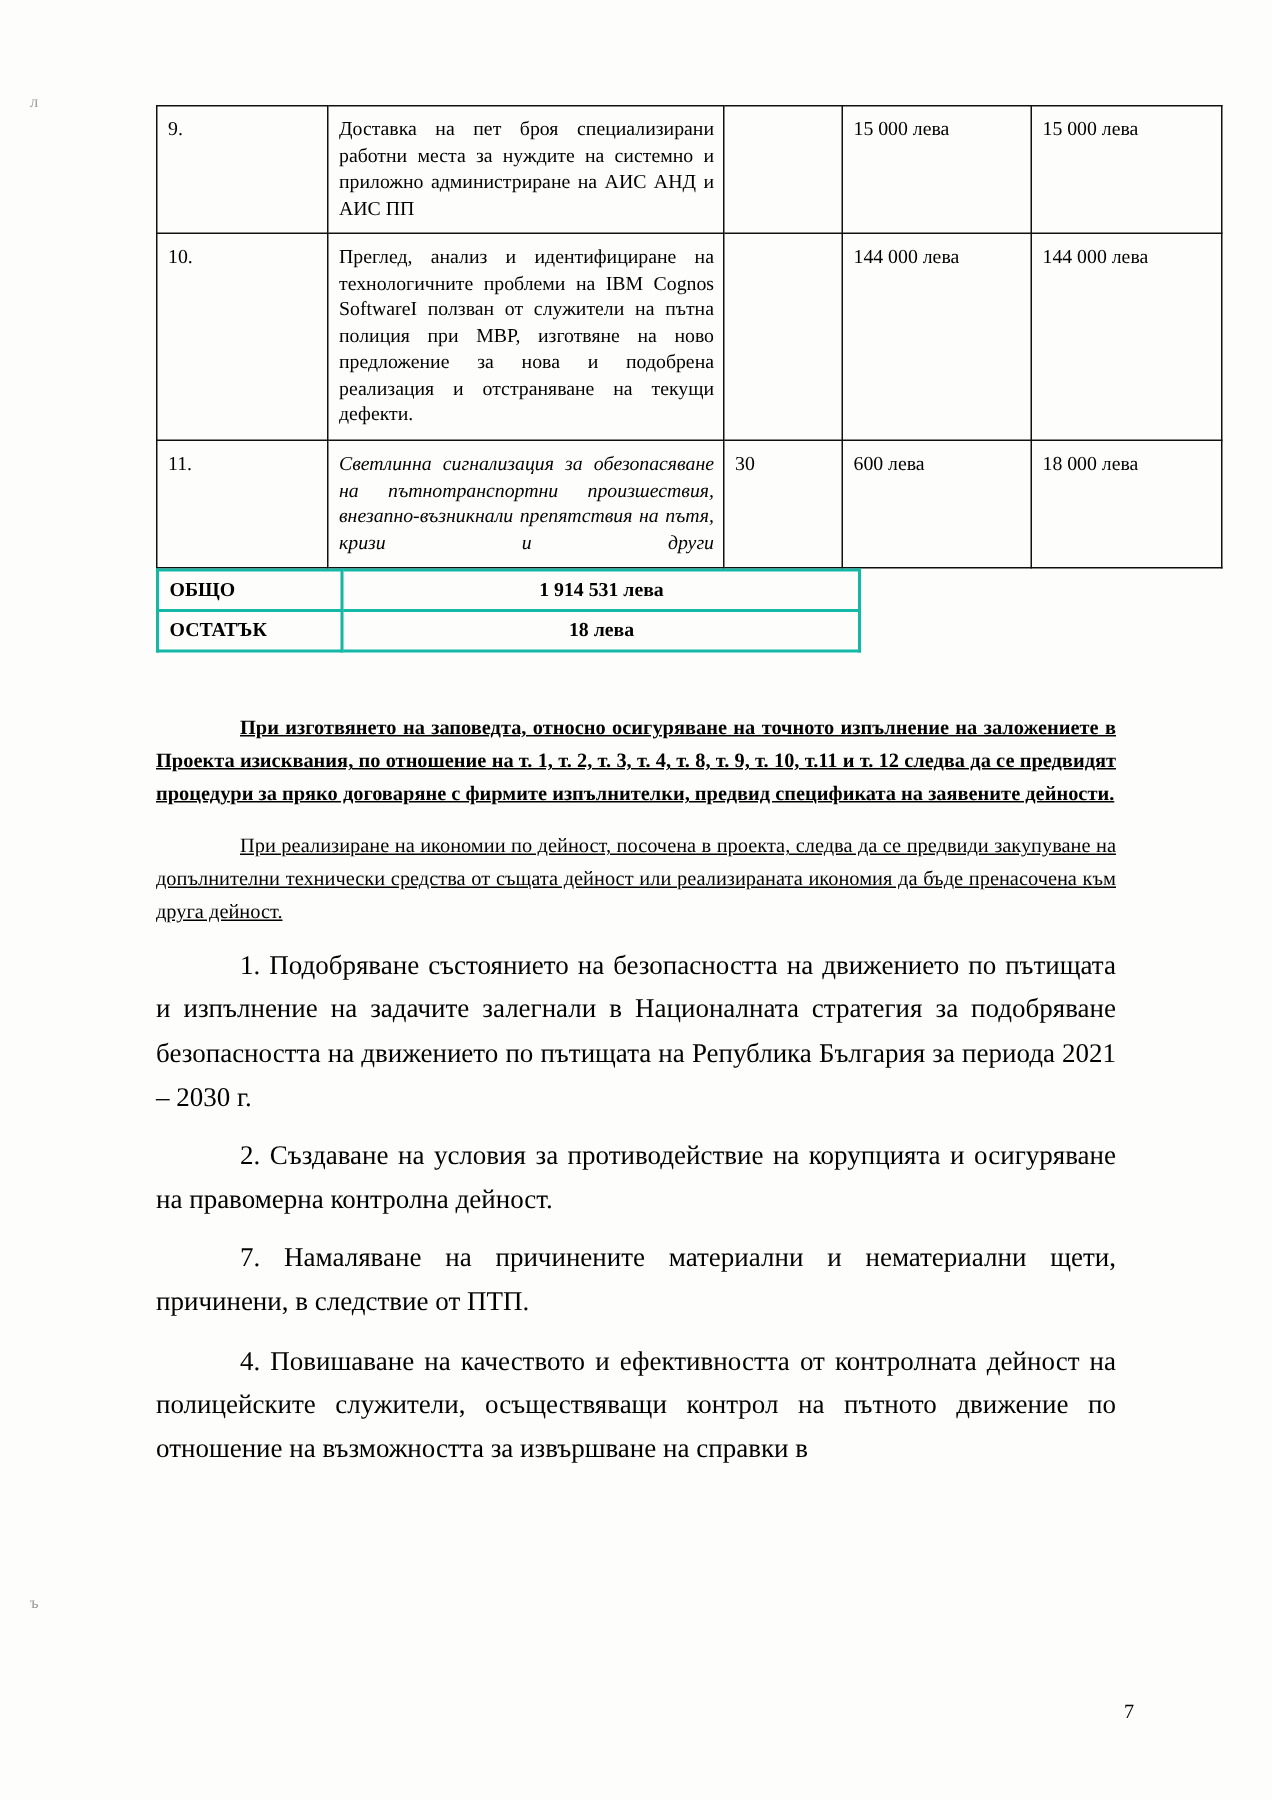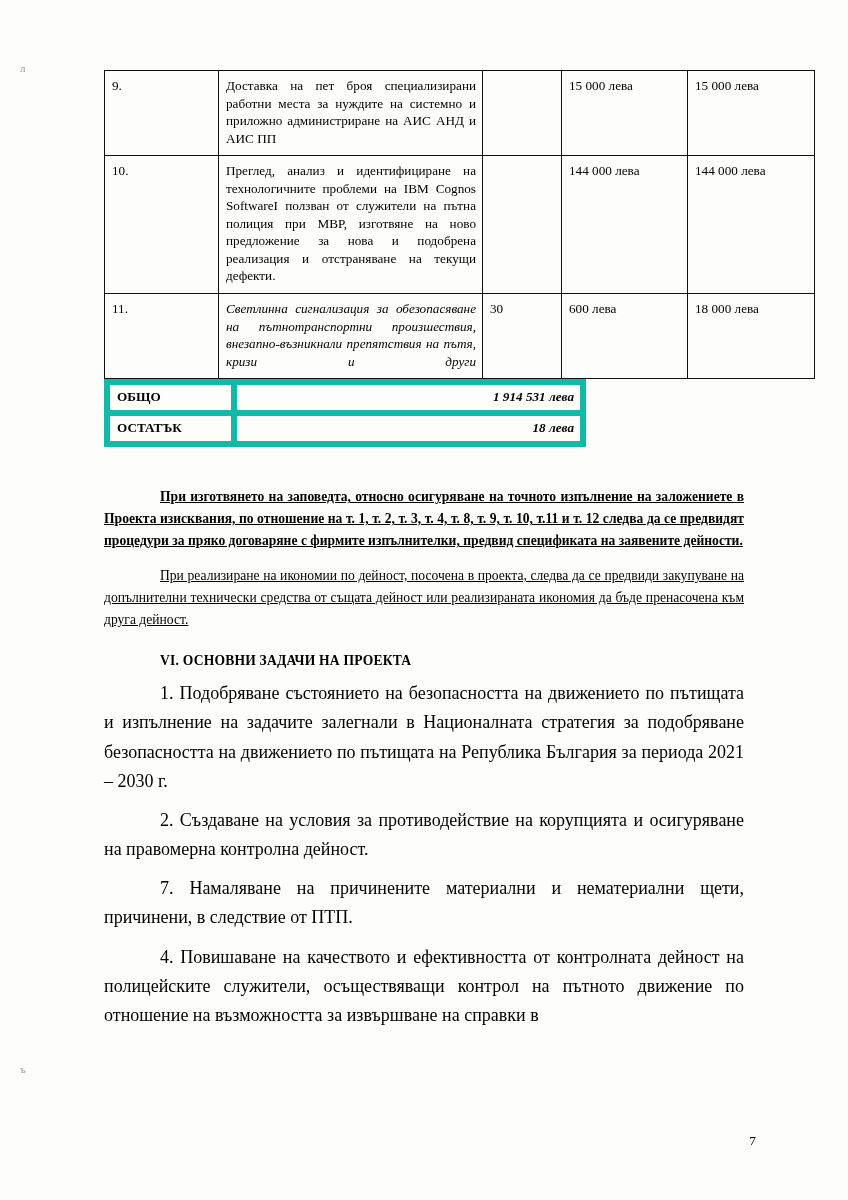--- a/index.html
+++ b/index.html
@@ -53,35 +53,34 @@
 
   
   table.totals-table {
     border-collapse: collapse;
     width: 440px;
     table-layout: fixed;
     font-size: 13.2px;
     margin-top: 0px;
   }
   table.totals-table td {
-    border: 6px solid #14b8a6;
+    border: 2px solid #14b8a6;
     vertical-align: top;
     padding: 4px 6px 5px 7px;
     margin-top: 44px;
   }
   td.t-label {
     width: 108px;
     font-weight: bold;
   }
   td.t-value {
     width: 330px;
-    text-align: right;
+    text-align: center;
     font-weight: bold;
     padding-right: 13px;
-    font-style: italic;
   }
   .t-label-just {
     font-weight: bold;
     text-align: justify;
     text-align-last: justify;
   }
 
   
   .para {
     font-size: 13.6px;
@@ -175,21 +174,20 @@
           <td class="t-label">ОСТАТЪК</td>
           <td class="t-value">18 лева</td>
         </tr>
       </tbody>
     </table>
 
     <p class="para bold-u block-gap-1">При изготвянето на заповедта, относно осигуряване на точното изпълнение на заложениете в Проекта изисквания, по отношение на т. 1, т. 2, т. 3, т. 4, т. 8, т. 9, т. 10, т.11 и т. 12   следва да се предвидят процедури за пряко договаряне с фирмите изпълнителки, предвид спецификата на заявените дейности.</p>
 
     <p class="para block-gap-2">При реализиране на икономии по дейност, посочена в проекта, следва да се предвиди закупуване на допълнителни технически средства от същата дейност или реализираната икономия да бъде пренасочена към друга дейност.</p>
 
-    <p class="section-head">VI. ОСНОВНИ ЗАДАЧИ НА ПРОЕКТА</p>
 
     <p class="list-para">1. Подобряване състоянието на безопасността на движението по пътищата и изпълнение на задачите залегнали в Националната стратегия за подобряване безопасността  на движението по пътищата на Република България за периода 2021 – 2030 г.</p>
     <p class="list-para">2. Създаване на условия за противодействие на корупцията и осигуряване на правомерна контролна дейност.</p>
     <p class="list-para">7. Намаляване на причинените материални и нематериални щети, причинени, в следствие от ПТП.</p>
     <p class="list-para">4. Повишаване на качеството и ефективността от контролната дейност на полицейските служители, осъществяващи контрол на пътното движение по отношение на възможността за извършване на справки в</p>
 
   </div>
 
   <div class="page-number">7</div>
 </div>

